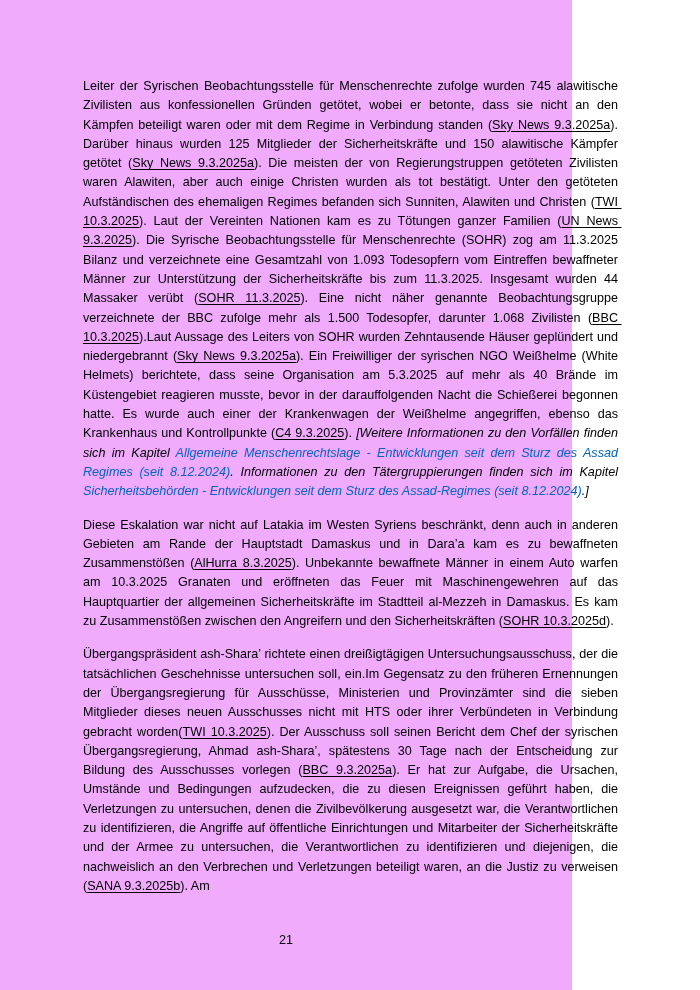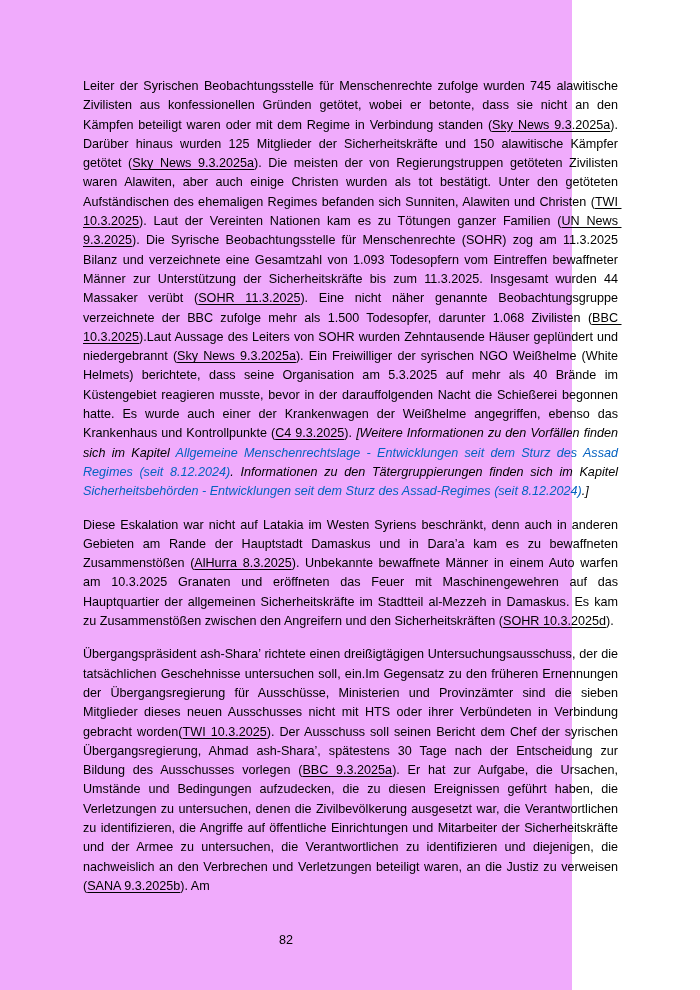--- a/index.html
+++ b/index.html
@@ -61,14 +61,14 @@
 </style>
 </head>
 <body>
 
 <div class="page">
   <div class="content">
     <p class="para"><span class="run">Leiter der Syrischen Beobachtungsstelle für Menschenrechte zufolge wurden 745 alawitische Zivilisten aus konfessionellen Gründen getötet, wobei er betonte, dass sie nicht an den Kämpfen beteiligt waren oder mit dem Regime in Verbindung standen (</span><span class="run cite">Sky News 9.3.2025a</span><span class="run">). Darüber hinaus wurden 125 Mitglieder der Sicherheitskräfte und 150 alawitische Kämpfer getötet (</span><span class="run cite">Sky News 9.3.2025a</span><span class="run">). Die meisten der von Regierungstruppen getöteten Zivilisten waren Alawiten, aber auch einige Christen wurden als tot bestätigt. Unter den getöteten Aufständischen des ehemaligen Regimes befanden sich Sunniten, Alawiten und Christen (</span><span class="run cite">TWI 10.3.2025</span><span class="run">). Laut der Vereinten Nationen kam es zu Tötungen ganzer Familien (</span><span class="run cite">UN News 9.3.2025</span><span class="run">). Die Syrische Beobachtungsstelle für Menschenrechte (SOHR) zog am 11.3.2025 Bilanz und verzeichnete eine Gesamtzahl von 1.093 Todesopfern vom Eintreffen bewaffneter Männer zur Unterstützung der Sicherheitskräfte bis zum 11.3.2025. Insgesamt wurden 44 Massaker verübt (</span><span class="run cite">SOHR 11.3.2025</span><span class="run">). Eine nicht näher genannte Beobachtungsgruppe verzeichnete der BBC zufolge mehr als 1.500 Todesopfer, darunter 1.068 Zivilisten (</span><span class="run cite">BBC 10.3.2025</span><span class="run">).Laut Aussage des Leiters von SOHR wurden Zehntausende Häuser geplündert und niedergebrannt (</span><span class="run cite">Sky News 9.3.2025a</span><span class="run">). Ein Freiwilliger der syrischen NGO Weißhelme (White Helmets) berichtete, dass seine Organisation am 5.3.2025 auf mehr als 40 Brände im Küstengebiet reagieren musste, bevor in der darauffolgenden Nacht die Schießerei begonnen hatte. Es wurde auch einer der Krankenwagen der Weißhelme angegriffen, ebenso das Krankenhaus und Kontrollpunkte (</span><span class="run cite">C4 9.3.2025</span><span class="run">). </span><span class="run italic">[Weitere Informationen zu den Vorfällen finden sich im Kapitel </span><span class="run link italic">Allgemeine Menschenrechtslage - Entwicklungen seit dem Sturz des Assad Regimes (seit 8.12.2024)</span><span class="run italic">. Informationen zu den Tätergruppierungen finden sich im Kapitel </span><span class="run link italic">Sicherheitsbehörden - Entwicklungen seit dem Sturz des Assad-Regimes (seit 8.12.2024)</span><span class="run italic">.]</span></p>
     <p class="para"><span class="run">Diese Eskalation war nicht auf Latakia im Westen Syriens beschränkt, denn auch in anderen Gebieten am Rande der Hauptstadt Damaskus und in Dara’a kam es zu bewaffneten Zusammenstößen (</span><span class="run cite">AlHurra 8.3.2025</span><span class="run">). Unbekannte bewaffnete Männer in einem Auto warfen am 10.3.2025 Granaten und eröffneten das Feuer mit Maschinengewehren auf das Hauptquartier der allgemeinen Sicherheitskräfte im Stadtteil al-Mezzeh in Damaskus. Es kam zu Zusammenstößen zwischen den Angreifern und den Sicherheitskräften (</span><span class="run cite">SOHR 10.3.2025d</span><span class="run">).</span></p>
     <p class="para"><span class="run">Übergangspräsident ash-Shara’ richtete einen dreißigtägigen Untersuchungsausschuss, der die tatsächlichen Geschehnisse untersuchen soll, ein.Im Gegensatz zu den früheren Ernennungen der Übergangsregierung für Ausschüsse, Ministerien und Provinzämter sind die sieben Mitglieder dieses neuen Ausschusses nicht mit HTS oder ihrer Verbündeten in Verbindung gebracht worden(</span><span class="run cite">TWI 10.3.2025</span><span class="run">). Der Ausschuss soll seinen Bericht dem Chef der syrischen Übergangsregierung, Ahmad ash-Shara’, spätestens 30 Tage nach der Entscheidung zur Bildung des Ausschusses vorlegen (</span><span class="run cite">BBC 9.3.2025a</span><span class="run">). Er hat zur Aufgabe, die Ursachen, Umstände und Bedingungen aufzudecken, die zu diesen Ereignissen geführt haben, die Verletzungen zu untersuchen, denen die Zivilbevölkerung ausgesetzt war, die Verantwortlichen zu identifizieren, die Angriffe auf öffentliche Einrichtungen und Mitarbeiter der Sicherheitskräfte und der Armee zu untersuchen, die Verantwortlichen zu identifizieren und diejenigen, die nachweislich an den Verbrechen und Verletzungen beteiligt waren, an die Justiz zu verweisen (</span><span class="run cite">SANA 9.3.2025b</span><span class="run">). Am</span></p>
   </div>
-  <div class="footer">82</div>
+  <div class="footer">21</div>
 </div>
 
 </body></html>

